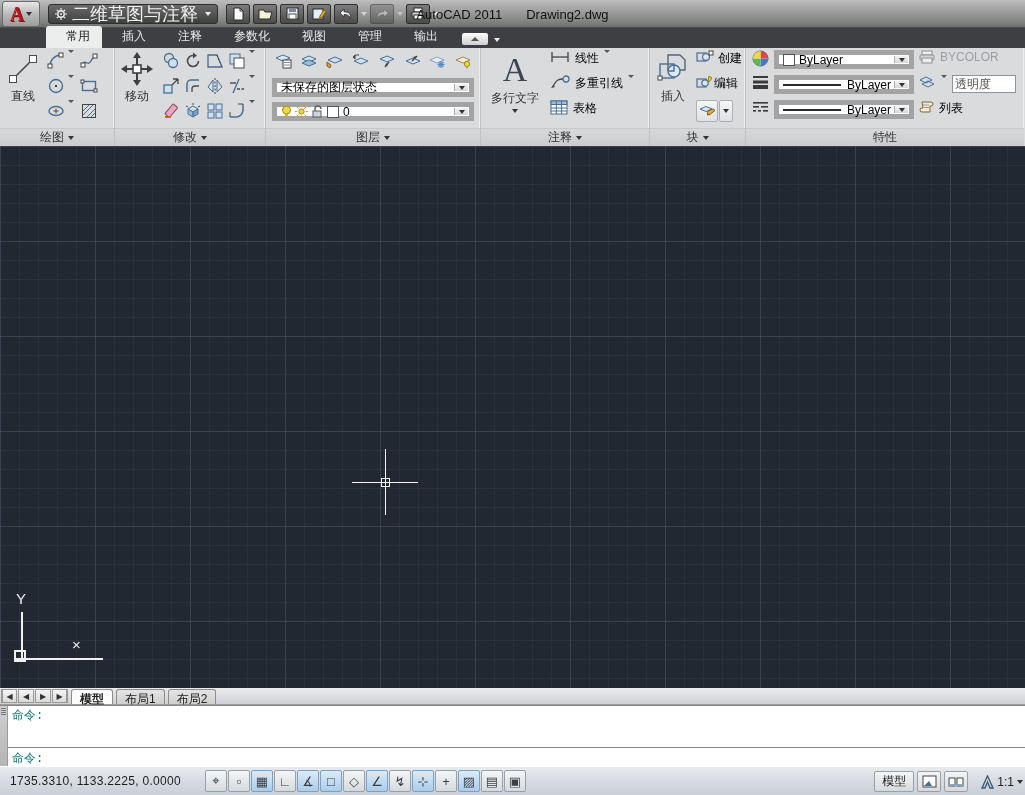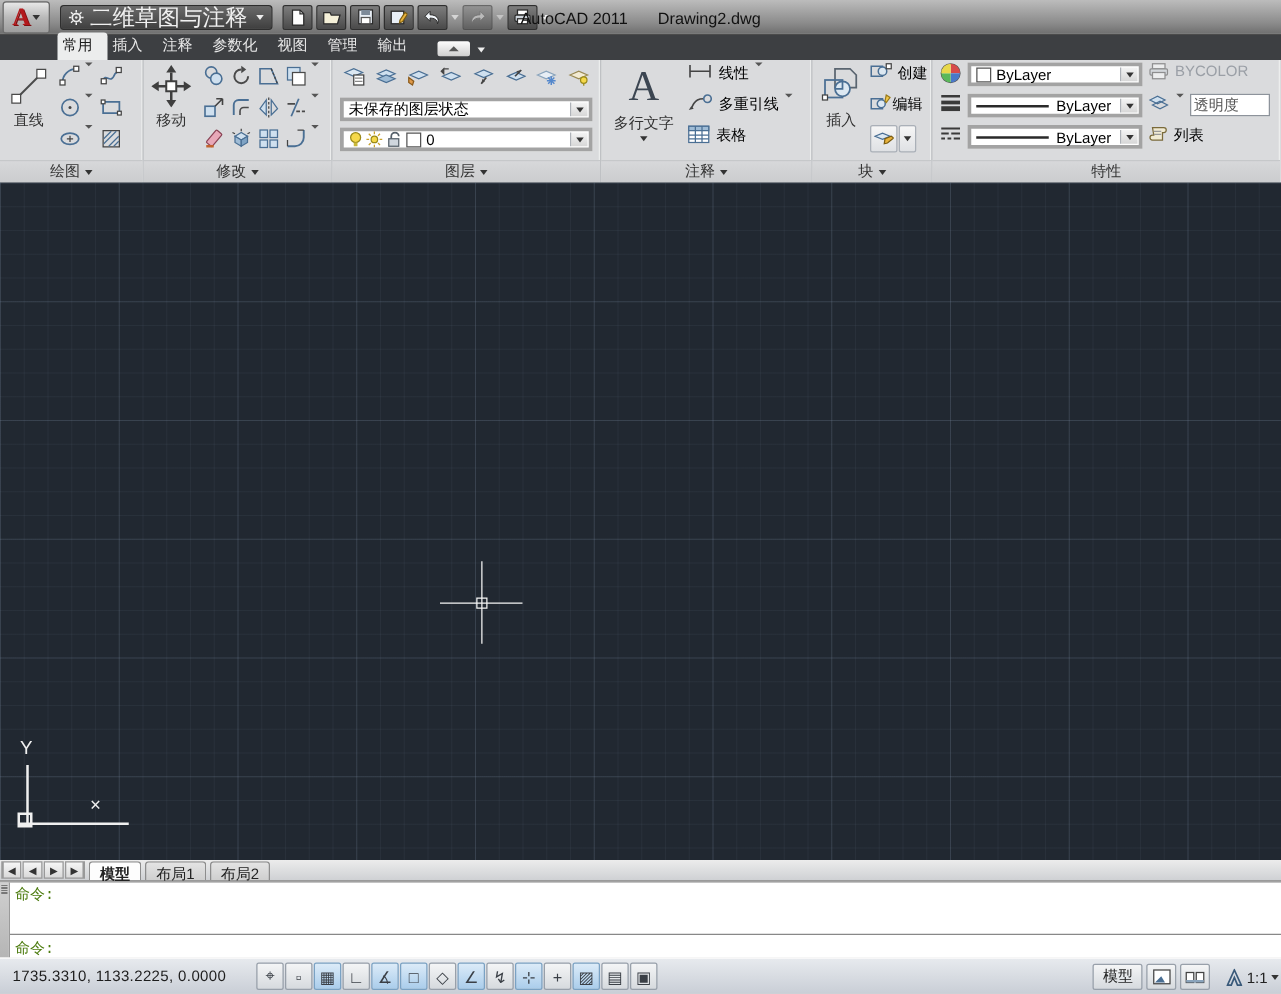--- a/index.html
+++ b/index.html
@@ -27,41 +27,41 @@
   #title-center { position:absolute; left:0; right:0; top:0; height:28px; display:flex; align-items:center; justify-content:center;
     gap:24px; pointer-events:none; color:#111; font-size:13px; }
   #title-right { position:absolute; right:2px; top:0; height:28px; display:flex; align-items:center; gap:4px; }
   #searchbox { width:170px; height:17px; border:1px solid #6e6e6e; background:#fff; font-style:italic;
     color:#777; font-size:11px; padding:0 4px; font-family:"Liberation Sans", sans-serif; }
   .tr-caret { width:0;height:0;border-top:4px solid transparent;border-bottom:4px solid transparent;border-left:5px solid #111; }
 
   
   #tabrow { position:absolute; top:28px; left:0; width:1025px; height:20px; background:#3d3f42;
     display:flex; align-items:flex-end; padding-left:46px; }
-  .rtab { padding:2px 12px 3px 4px; color:#e9e9e9; font-size:12px; cursor:pointer; }
+  .rtab { padding:2px 12px 3px 20px; color:#e9e9e9; font-size:12px; cursor:pointer; }
   .rtab.active { background:#eceded; color:#1c1c1c; border-radius:3px 3px 0 0; }
   #ribbon-min { margin-left:12px; margin-bottom:3px; width:26px; height:12px; background:linear-gradient(#fdfdfd,#cfcfcf);
     border-radius:2px; display:flex; align-items:center; justify-content:center; }
   #ribbon-min .up { width:0;height:0;border-left:4px solid transparent;border-right:4px solid transparent;border-bottom:4px solid #555;}
   #ribbon-min-caret { margin:0 0 6px 6px; }
 
   
   #ribbon { position:absolute; top:48px; left:0; width:1025px; height:98px; background:#dadbdd; display:flex; }
   .panel { height:98px; border-right:1px solid #bfc1c4; box-shadow:inset -1px 0 0 #eceded; position:relative; }
   .panel-body { height:80px; display:flex; align-items:flex-start; padding:2px 3px; }
   .panel-label { position:absolute; bottom:0; left:0; right:0; height:18px; border-top:1px solid #c6c8ca;
     background:linear-gradient(#d7d8da,#cbccce); display:flex; align-items:center; justify-content:center; gap:4px;
     font-size:12px; color:#333; }
   .bigbtn { display:flex; flex-direction:column; align-items:center; justify-content:flex-start; padding:2px 3px; border-radius:2px; cursor:pointer; }
   .bigbtn .lbl { margin-top:2px; color:#333; }
   .sbtn { width:22px; height:22px; display:flex; align-items:center; justify-content:center; border-radius:2px; cursor:pointer; }
   .srow { display:flex; align-items:flex-start; height:25px; }
   .mini-caret { width:0;height:0;border-left:3px solid transparent;border-right:3px solid transparent;border-top:3px solid #555; margin-left:1px;}
 
-  .drop { height:19px; background:#fff; border:3px solid #a3a3a3; display:flex; align-items:center; padding-left:4px; position:relative; }
+  .drop { height:19px; background:#fff; border:5px solid #a3a3a3; display:flex; align-items:center; padding-left:4px; position:relative; }
   .drop .dcaret { position:absolute; right:1px; top:1px; bottom:1px; width:14px; background:linear-gradient(#f4f4f4,#d7d7d7);
     border-left:1px solid #aeb2b8; display:flex; align-items:center; justify-content:center; }
   .lineSample { flex:0 0 58px; height:2px; background:#2a2a2a; margin-right:6px; }
   .swatch { width:12px; height:12px; border:1px solid #555; background:#fff; margin-right:4px; }
 
   
   #canvas { position:absolute; top:146px; left:0; width:1025px; height:542px; background:#212831;
     background-image:
       linear-gradient(rgba(140,160,185,.16) 1px, transparent 1px),
       linear-gradient(90deg, rgba(140,160,185,.16) 1px, transparent 1px),
@@ -82,21 +82,21 @@
   #layoutbar { position:absolute; top:688px; left:0; width:1025px; height:17px;
     background:linear-gradient(#ececec,#cfd1d4); border-bottom:1px solid #9a9a9a; display:flex; align-items:center; }
   .navbtn { width:16px; height:14px; margin-left:1px; background:linear-gradient(#f6f6f6,#d9d9d9); border:1px solid #999;
     display:flex; align-items:center; justify-content:center; font-size:8px; color:#333; }
   .ltab { padding:1px 8px; font-size:12px; color:#222; border:1px solid #8d8d8d; border-bottom:none; margin-left:3px;
     background:linear-gradient(#e4e4e4,#cfcfcf); border-radius:3px 3px 0 0; height:15px; }
   .ltab.active { background:#fdfdfd; font-weight:bold; }
 
   
   #cmd { position:absolute; top:705px; left:0; width:1025px; height:61px; background:#fff; border-top:1px solid #888;
-    display:flex; font-family:"Liberation Mono", monospace; font-size:12px; color:#4d7c0f; }
+    display:flex; font-family:"Liberation Mono", monospace; font-size:12px; color:#0f766e; }
   #cmd-grip { width:8px; background:linear-gradient(#d0d0d0,#b5b5b5); border-right:1px solid #9a9a9a; position:relative; }
   #cmd-grip::before { content:""; position:absolute; top:2px; left:1px; width:5px; height:8px;
     background:repeating-linear-gradient(#777 0 1px, transparent 1px 2px); }
   #cmd-main { flex:1; display:flex; flex-direction:column; }
   #cmd-hist { flex:1; padding:2px 4px; line-height:16px; }
   #cmd-prompt { border-top:1px solid #888; height:19px; padding:2px 4px; }
 
   
   #status { position:absolute; top:766px; left:0; width:1025px; height:29px;
     background:linear-gradient(#e7eaee,#c9ced6); border-top:1px solid #fff; display:flex; align-items:center; }

